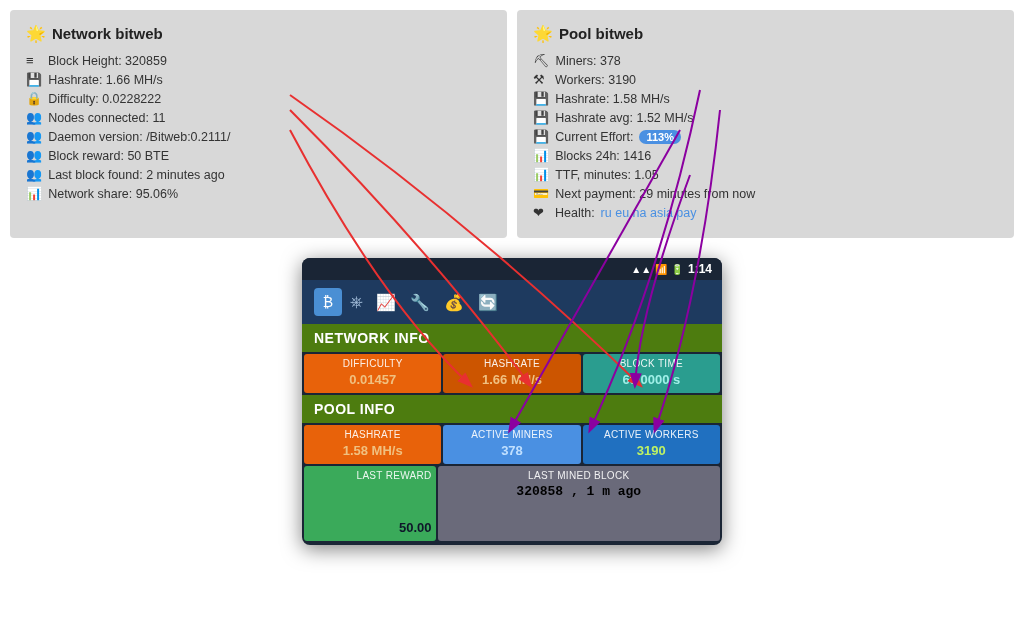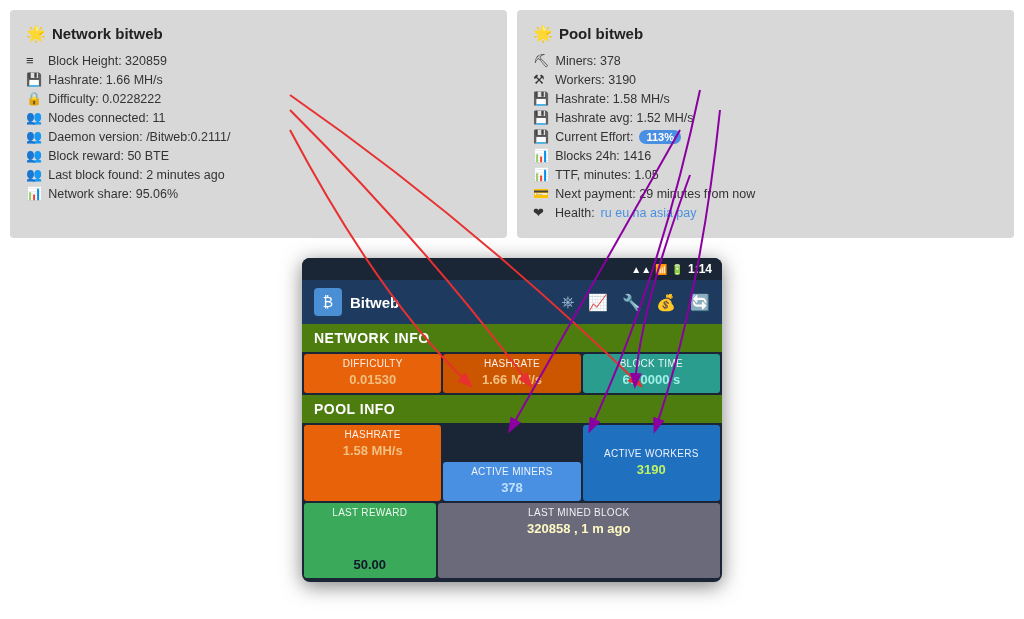--- a/index.html
+++ b/index.html
@@ -183,26 +183,26 @@
     }
 
     .cell-orange { background: #e8620a; }
     .cell-orange .cell-value { color: #f0c080; }
     .cell-darkorange { background: #cc5500; }
     .cell-darkorange .cell-value { color: #f0c080; }
     .cell-teal { background: #2a9d8f; }
     .cell-teal .cell-value { color: #a0f0e8; }
     .cell-green { background: #3aaa5a; }
     .cell-green .cell-value { color: #0f172a; margin-top: 36px; }
-    .cell-blue { background: #4a90e2; margin-top: 37px; }
+    .cell-blue { background: #4a90e2; }
     .cell-blue .cell-value { color: #c0e0ff; }
     .cell-darkblue { background: #2070c0; justify-content: center; }
     .cell-darkblue .cell-value { color: #bef264; }
     .cell-gray { background: #6a6a7a; text-align: center; }
-    .cell-gray .cell-value { color: #fef9c3; }
+    .cell-gray .cell-value { color: #000000; font-family: Liberation Mono, monospace; }
 
     
     .last-block-row {
       display: flex;
       gap: 2px;
       padding: 0 2px;
       margin: 2px 0 4px;
     }
 
     
@@ -310,36 +310,35 @@
     <span style="font-size:10px;">▲▲</span>
     <span style="font-size:10px;">📶</span>
     <span style="font-size:10px;">🔋</span>
     <span class="time">1:14</span>
   </div>
 
   <div class="app-header">
     <div class="app-icon">
       <span>₿</span>
     </div>
-    <span class="app-name">Bitweb</span>
     <div class="header-icons">
       <span title="Network">⎈</span>
       <span title="Chart">📈</span>
       <span title="Settings">🔧</span>
       <span title="Wallet">💰</span>
       <span title="Refresh">🔄</span>
     </div>
   </div>
 
   <div class="section-header">NETWORK INFO</div>
 
   <div class="info-grid">
     <div class="info-cell cell-orange">
       <span class="cell-label">Difficulty</span>
-      <span class="cell-value">0.01530</span>
+      <span class="cell-value">0.01457</span>
     </div>
     <div class="info-cell cell-darkorange">
       <span class="cell-label">HASHRATE</span>
       <span class="cell-value">1.66 MH/s</span>
     </div>
     <div class="info-cell cell-teal">
       <span class="cell-label">Block Time</span>
       <span class="cell-value">60.0000 s</span>
     </div>
   </div>
@@ -355,21 +354,21 @@
       <span class="cell-label">Active Miners</span>
       <span class="cell-value">378</span>
     </div>
     <div class="info-cell cell-darkblue">
       <span class="cell-label">Active Workers</span>
       <span class="cell-value">3190</span>
     </div>
   </div>
 
   <div class="last-block-row">
-    <div class="info-cell cell-green" style="flex:0.45;">
+    <div class="info-cell cell-green" style="flex:0.45;align-items:flex-end;">
       <span class="cell-label">Last Reward</span>
       <span class="cell-value">50.00</span>
     </div>
     <div class="info-cell cell-gray" style="flex:1;">
       <span class="cell-label">Last Mined Block</span>
       <span class="cell-value">320858   ,   1 m ago</span>
     </div>
   </div>
 </div>
 

